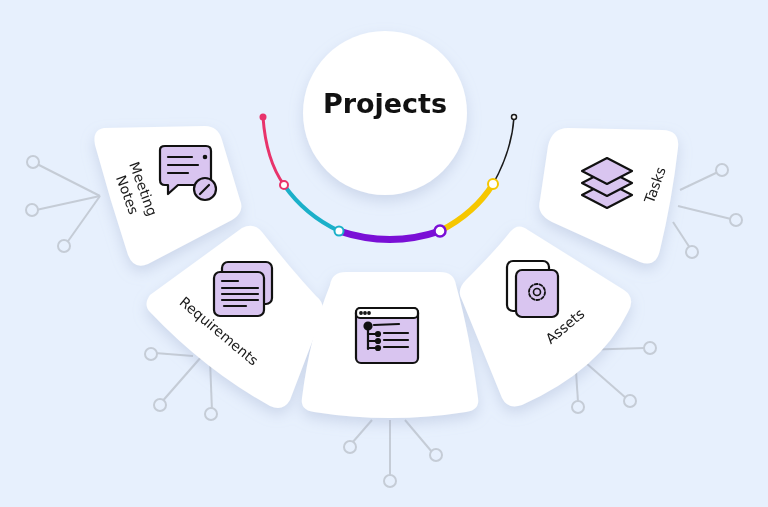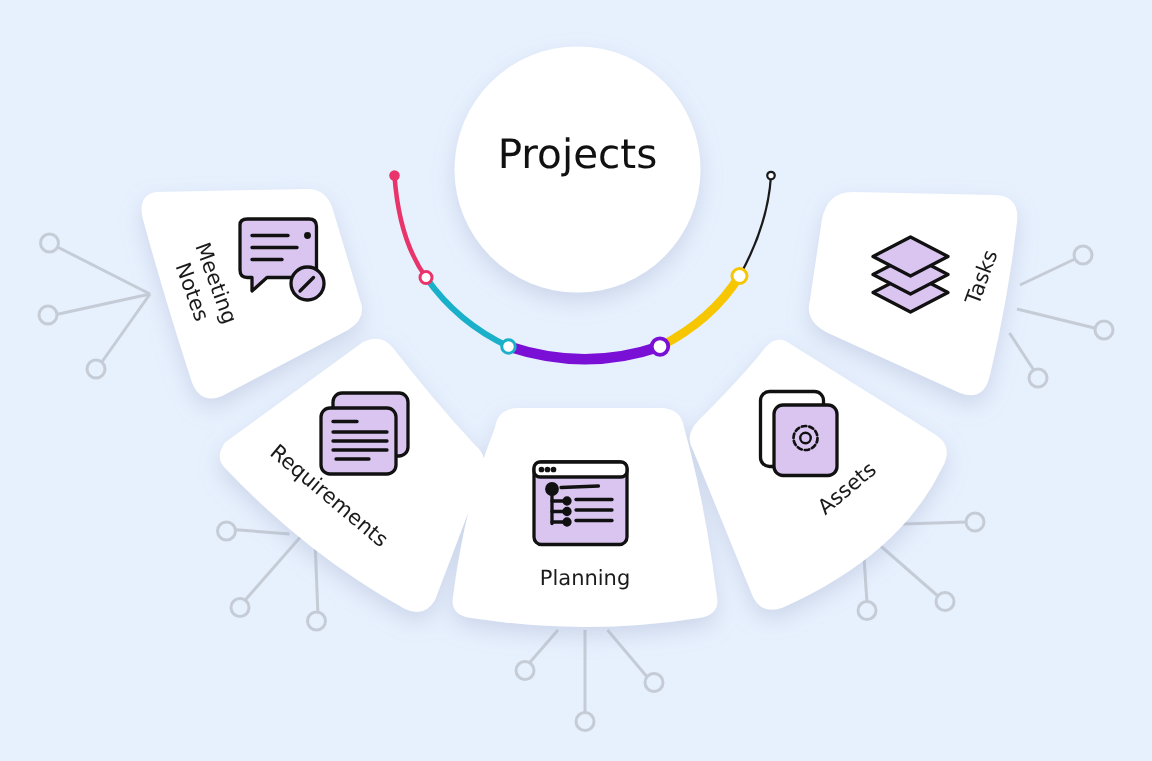--- a/index.html
+++ b/index.html
@@ -1,19 +1,19 @@
 <!DOCTYPE html>
 <html><head>
 <meta charset="utf-8">
 <style>
   html, body { margin:0; padding:0; }
   body { width:768px; height:507px; background:#e7f0fd; overflow:hidden; font-family:"Liberation Sans", sans-serif; position:relative; }
   .stage { position:absolute; left:0; top:0; width:768px; height:507px; }
   .label { position:absolute; color:#1a1a1a; font-family:"DejaVu Sans", sans-serif; font-size:14px; white-space:nowrap; transform-origin:center center; }
-  .title { position:absolute; left:303px; top:88px; width:164px; text-align:center; font-family:"DejaVu Sans", sans-serif; font-weight:normal; font-size:27px; color:#111; }
+  .title { position:absolute; left:303px; top:88px; width:164px; text-align:center; font-family:"DejaVu Sans", sans-serif; font-weight:bold; font-size:27px; color:#111; }
   .hit { position:absolute; }
 </style>
 </head>
 <body>
 
 <div class="stage">
 <svg width="768" height="507" viewBox="0 0 768 507" xmlns="http://www.w3.org/2000/svg" style="position:absolute;left:0;top:0">
   <defs>
     <filter id="sh" x="-20%" y="-20%" width="140%" height="150%">
       <feDropShadow dx="0" dy="6" stdDeviation="7" flood-color="#9aa7c9" flood-opacity="0.35"></feDropShadow>
@@ -146,21 +146,20 @@
   </g>
 </svg>
 
 <div class="title">Projects</div>
 
 <div class="label" style="left:100px; top:175px; width:70px; text-align:center; line-height:17px; transform:rotate(70deg);">
   <div>Meeting</div>
   <div>Notes</div>
 </div>
 <div class="label" style="left:164px; top:323px; width:110px; text-align:center; transform:rotate(40deg);">Requirements</div>
-<div class="label" style="left:340px; top:378px; width:100px; text-align:center;">Planning</div>
 <div class="label" style="left:530px; top:318px; width:70px; text-align:center; transform:rotate(-40deg);">Assets</div>
 <div class="label" style="left:625px; top:177px; width:60px; text-align:center; transform:rotate(-70deg);">Tasks</div>
 
 <div class="hit" style="left:100px;top:128px;width:135px;height:135px;"></div>
 <div class="hit" style="left:150px;top:230px;width:170px;height:175px;"></div>
 <div class="hit" style="left:305px;top:272px;width:170px;height:140px;"></div>
 <div class="hit" style="left:460px;top:230px;width:170px;height:175px;"></div>
 <div class="hit" style="left:540px;top:128px;width:138px;height:135px;"></div>
 </div>
 

